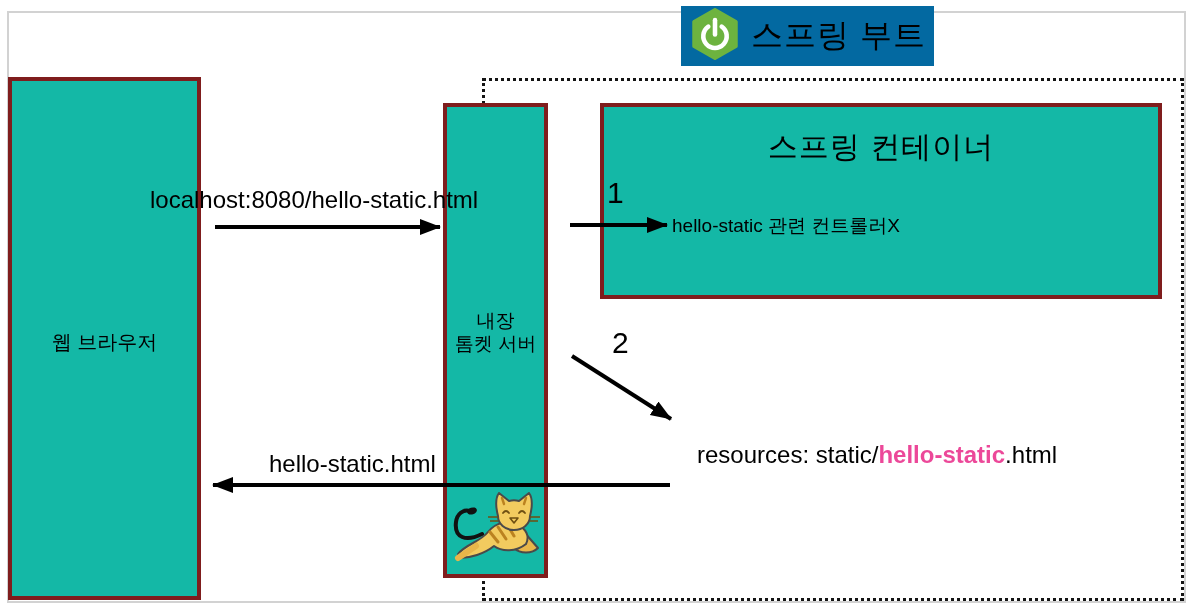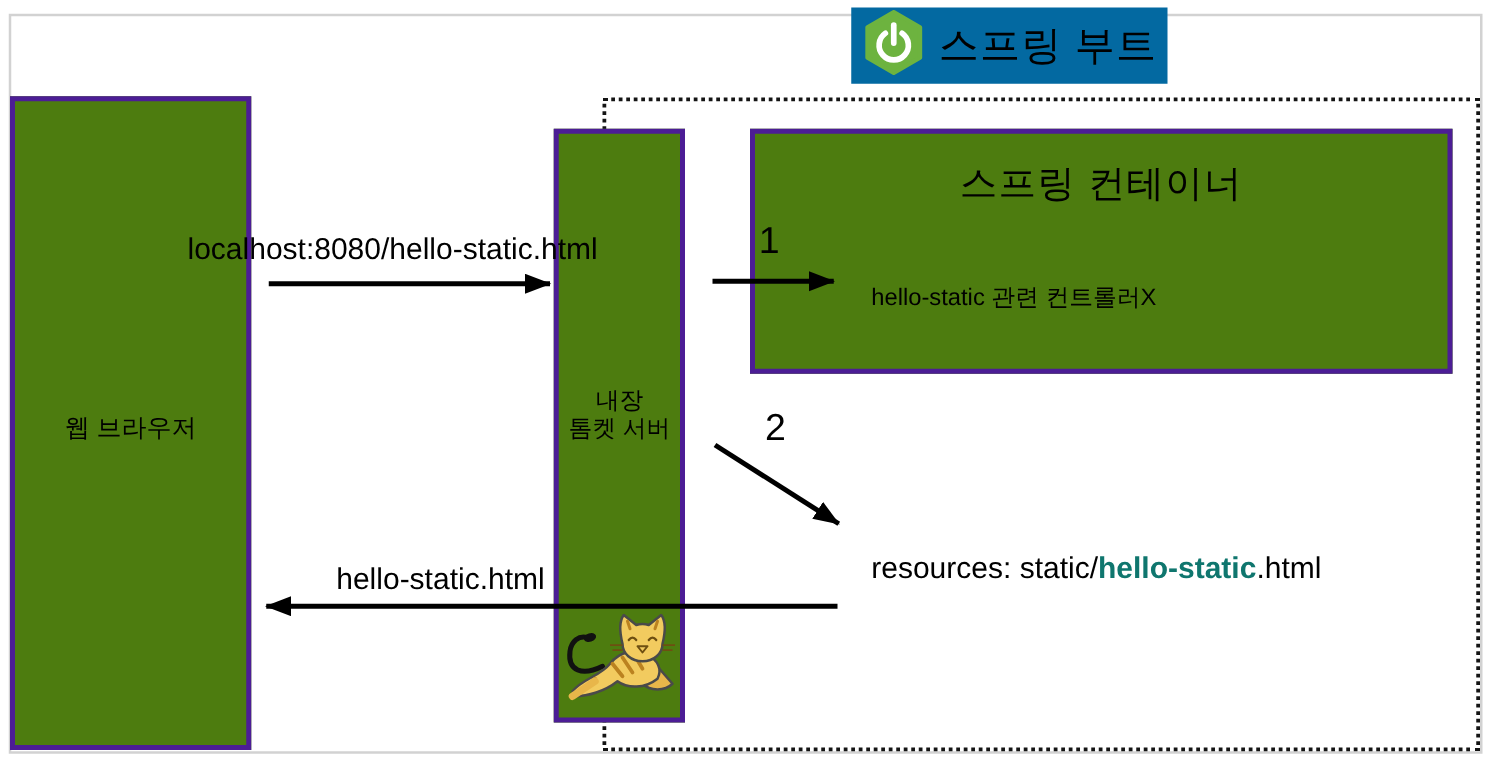--- a/index.html
+++ b/index.html
@@ -21,22 +21,22 @@
   }
   .dotted-region {
     position: absolute;
     left: 482px; top: 78px;
     width: 702px; height: 523px;
     border: 3px dotted #141414;
     z-index: 1;
   }
   .box {
     position: absolute;
-    background: #4d7c0f;
-    border: 4px solid #4c1d95;
+    background: #14b8a6;
+    border: 4px solid #7f1d1d;
   }
   .browser-box { left: 8px; top: 77px; width: 193px; height: 523px; z-index: 2; }
   .browser-label {
     position: absolute; top: 248px; left: 0; width: 100%;
     text-align: center; font-size: 20px;
   }
   .tomcat-box { left: 443px; top: 103px; width: 105px; height: 475px; z-index: 3; }
   .tomcat-label {
     position: absolute; top: 202px; left: 0; width: 100%;
     text-align: center; font-size: 19px; line-height: 1.22;
@@ -44,40 +44,40 @@
   .tomcat-logo {
     position: absolute; bottom: 6px; left: 50%;
     transform: translateX(-50%);
   }
   .container-box { left: 600px; top: 103px; width: 562px; height: 196px; z-index: 2; }
   .container-title {
     position: absolute; top: 20px; left: 0; width: 100%;
     text-align: center; font-size: 30px; letter-spacing: 1px;
   }
   .controller-note {
-    position: absolute; left: 672px; top: 225px;
-    font-size: 19px; z-index: 6; margin-left: 25px;
+    position: absolute; left: 672px; top: 213px;
+    font-size: 19px; z-index: 6;
   }
   .title-block {
     position: absolute; left: 681px; top: 6px;
     display: flex; align-items: center; gap: 10px;
     background: #0369a1; padding: 2px 8px;
     z-index: 4;
   }
   .title-text { font-size: 32px; letter-spacing: 1px; }
   .flow-arrows {
     position: absolute; left: 0; top: 0;
     width: 1192px; height: 614px;
     z-index: 5; pointer-events: none;
   }
   .floating-label { position: absolute; z-index: 6; font-size: 24px; }
   .request-label { left: 150px; top: 186px; }
   .response-label { left: 269px; top: 450px; }
   .resources-label { left: 697px; top: 441px; }
-  .resources-label .hl { color: #0f766e; font-weight: bold; }
+  .resources-label .hl { color: #ec4899; font-weight: bold; }
   .step-number { position: absolute; z-index: 6; font-size: 30px; }
   .step1 { left: 607px; top: 176px; }
   .step2 { left: 612px; top: 326px; }
 </style>
 </head>
 <body>
 
 <div class="stage">
 
   <div class="outer-border"></div>

